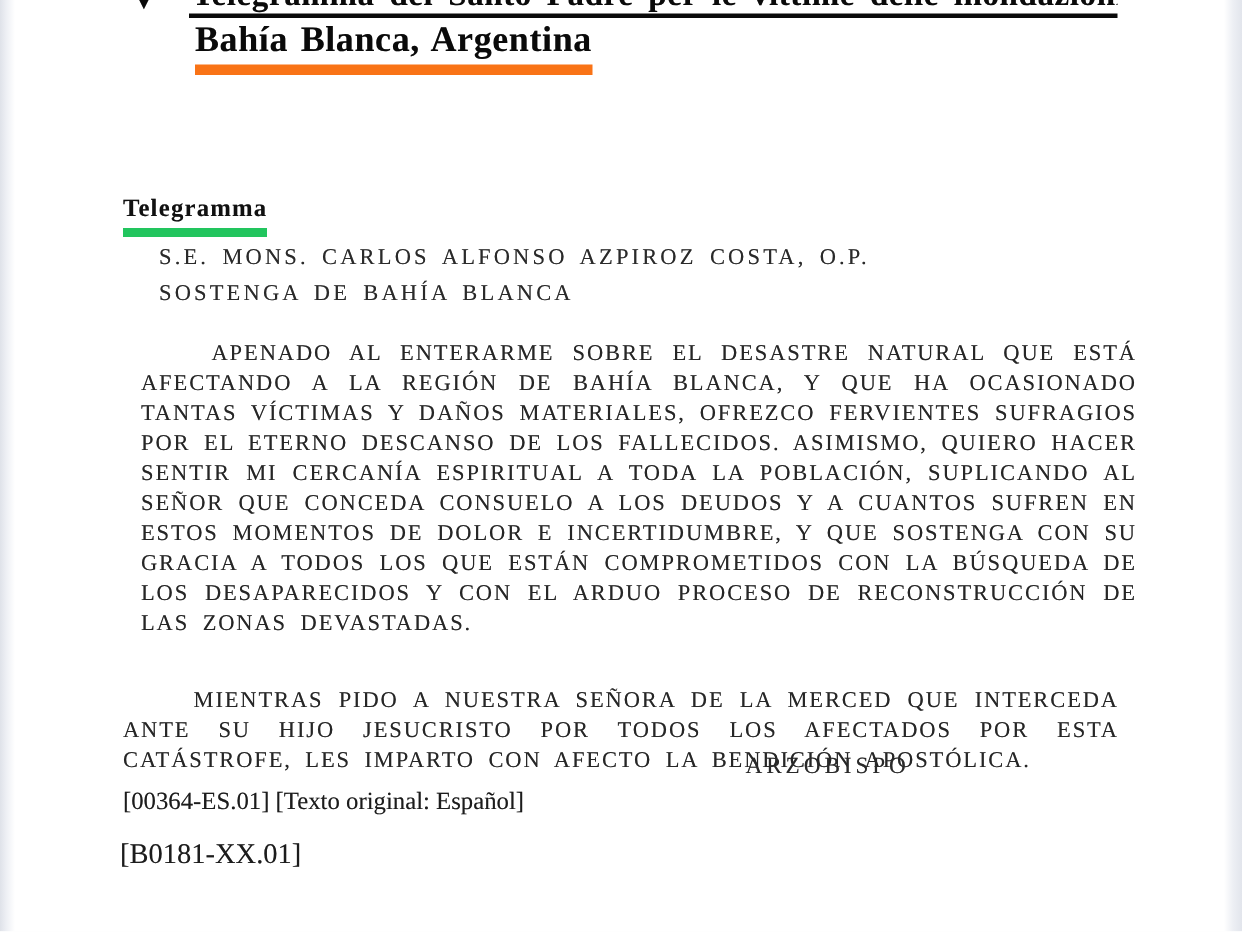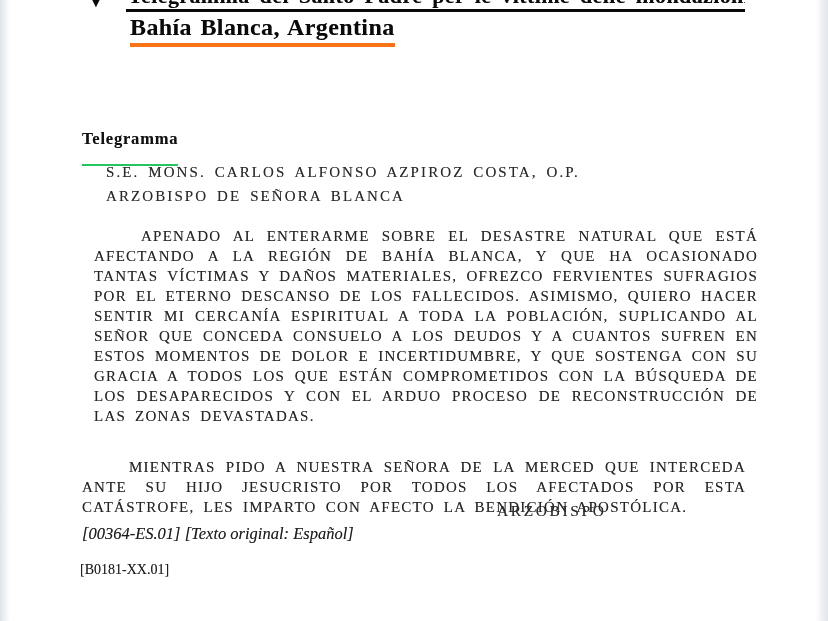--- a/index.html
+++ b/index.html
@@ -45,38 +45,38 @@
     white-space: nowrap;
     font-weight: bold; font-size: 22px; line-height: 26px;
     color: #0a0a0a;
     word-spacing: 4px; letter-spacing: 0.4px;
   }
   .title2 {
     position: absolute; left: 130px; top: 12px;
     font-weight: bold; font-size: 24px; line-height: 30px;
     color: #0a0a0a;
     letter-spacing: 0.4px; word-spacing: 2px;
-    border-bottom: 4px solid #f97316;
+    border-bottom: 7px solid #f97316;
     padding-bottom: 1px;
   }
   .intro {
     position: absolute; left: 82px; top: 51px; width: 664px;
     font-size: 16px; line-height: 20px;
     text-align: justify;
     text-indent: 48px;
     word-spacing: 2.5px;
     color: #1c1c1c;
   }
   .section-heading {
     position: absolute; left: 82px; top: 129px;
     font-weight: bold; font-size: 16.5px; line-height: 19px;
     letter-spacing: 0.8px;
     color: #111;
-    border-bottom: 2px solid #22c55e;
-    padding-bottom: 16px;
+    border-bottom: 6px solid #22c55e;
+    padding-bottom: 4px;
   }
   .recipient {
     position: absolute; left: 82px; top: 161px; width: 680px;
     font-size: 15px; line-height: 23.5px;
     letter-spacing: 2.1px; word-spacing: 3px;
     color: #2a2a2a;
     margin-left: 24px;
   }
   .tg-par {
     position: absolute; left: 82px; width: 664px;
@@ -91,25 +91,24 @@
   .signature {
     position: absolute; left: 497px; top: 501px;
     font-size: 15.5px; line-height: 19px;
     letter-spacing: 2.6px;
     color: #2a2a2a;
   }
   .ref-line {
     position: absolute; left: 82px; top: 524px;
     font-size: 16.5px; line-height: 20px;
     color: #1c1c1c;
-    font-style: italic;
   }
   .code-line {
     position: absolute; left: 80px; top: 560px;
-    font-size: 14px; line-height: 20px;
+    font-size: 19px; line-height: 20px;
     color: #1c1c1c;
   }
   
   .doc { text-shadow: 0 0 0.4px rgba(30,30,30,0.45); }
 </style>
 </head>
 <body>
 
 <div class="doc">
 
@@ -124,21 +123,21 @@
     <span>Telegramma del Santo Padre per le vittime delle inondazioni a</span>
   </div>
 
   <div class="title2">Bahía Blanca, Argentina</div>
 
 
   <div class="section-heading">Telegramma</div>
 
   <div class="recipient">
     <div>S.E. MONS. CARLOS ALFONSO AZPIROZ COSTA, O.P.</div>
-    <div>ARZOBISPO DE SEÑORA BLANCA</div>
+    <div>SOSTENGA DE BAHÍA BLANCA</div>
   </div>
 
   <p class="tg-par tg-par-1">APENADO AL ENTERARME SOBRE EL DESASTRE NATURAL QUE ESTÁ AFECTANDO A LA REGIÓN DE BAHÍA BLANCA, Y QUE HA OCASIONADO TANTAS VÍCTIMAS Y DAÑOS MATERIALES, OFREZCO FERVIENTES SUFRAGIOS POR EL ETERNO DESCANSO DE LOS FALLECIDOS. ASIMISMO, QUIERO HACER SENTIR MI CERCANÍA ESPIRITUAL A TODA LA POBLACIÓN, SUPLICANDO AL SEÑOR QUE CONCEDA CONSUELO A LOS DEUDOS Y A CUANTOS SUFREN EN ESTOS MOMENTOS DE DOLOR E INCERTIDUMBRE, Y QUE SOSTENGA CON SU GRACIA A TODOS LOS QUE ESTÁN COMPROMETIDOS CON LA BÚSQUEDA DE LOS DESAPARECIDOS Y CON EL ARDUO PROCESO DE RECONSTRUCCIÓN DE LAS ZONAS DEVASTADAS.</p>
 
   <p class="tg-par tg-par-2">MIENTRAS PIDO A NUESTRA SEÑORA DE LA MERCED QUE INTERCEDA ANTE SU HIJO JESUCRISTO POR TODOS LOS AFECTADOS POR ESTA CATÁSTROFE, LES IMPARTO CON AFECTO LA BENDICIÓN APOSTÓLICA.</p>
 
   <div class="signature">ARZOBISPO</div>
 
   <div class="ref-line">[00364-ES.01] [Texto original: Español]</div>
 

